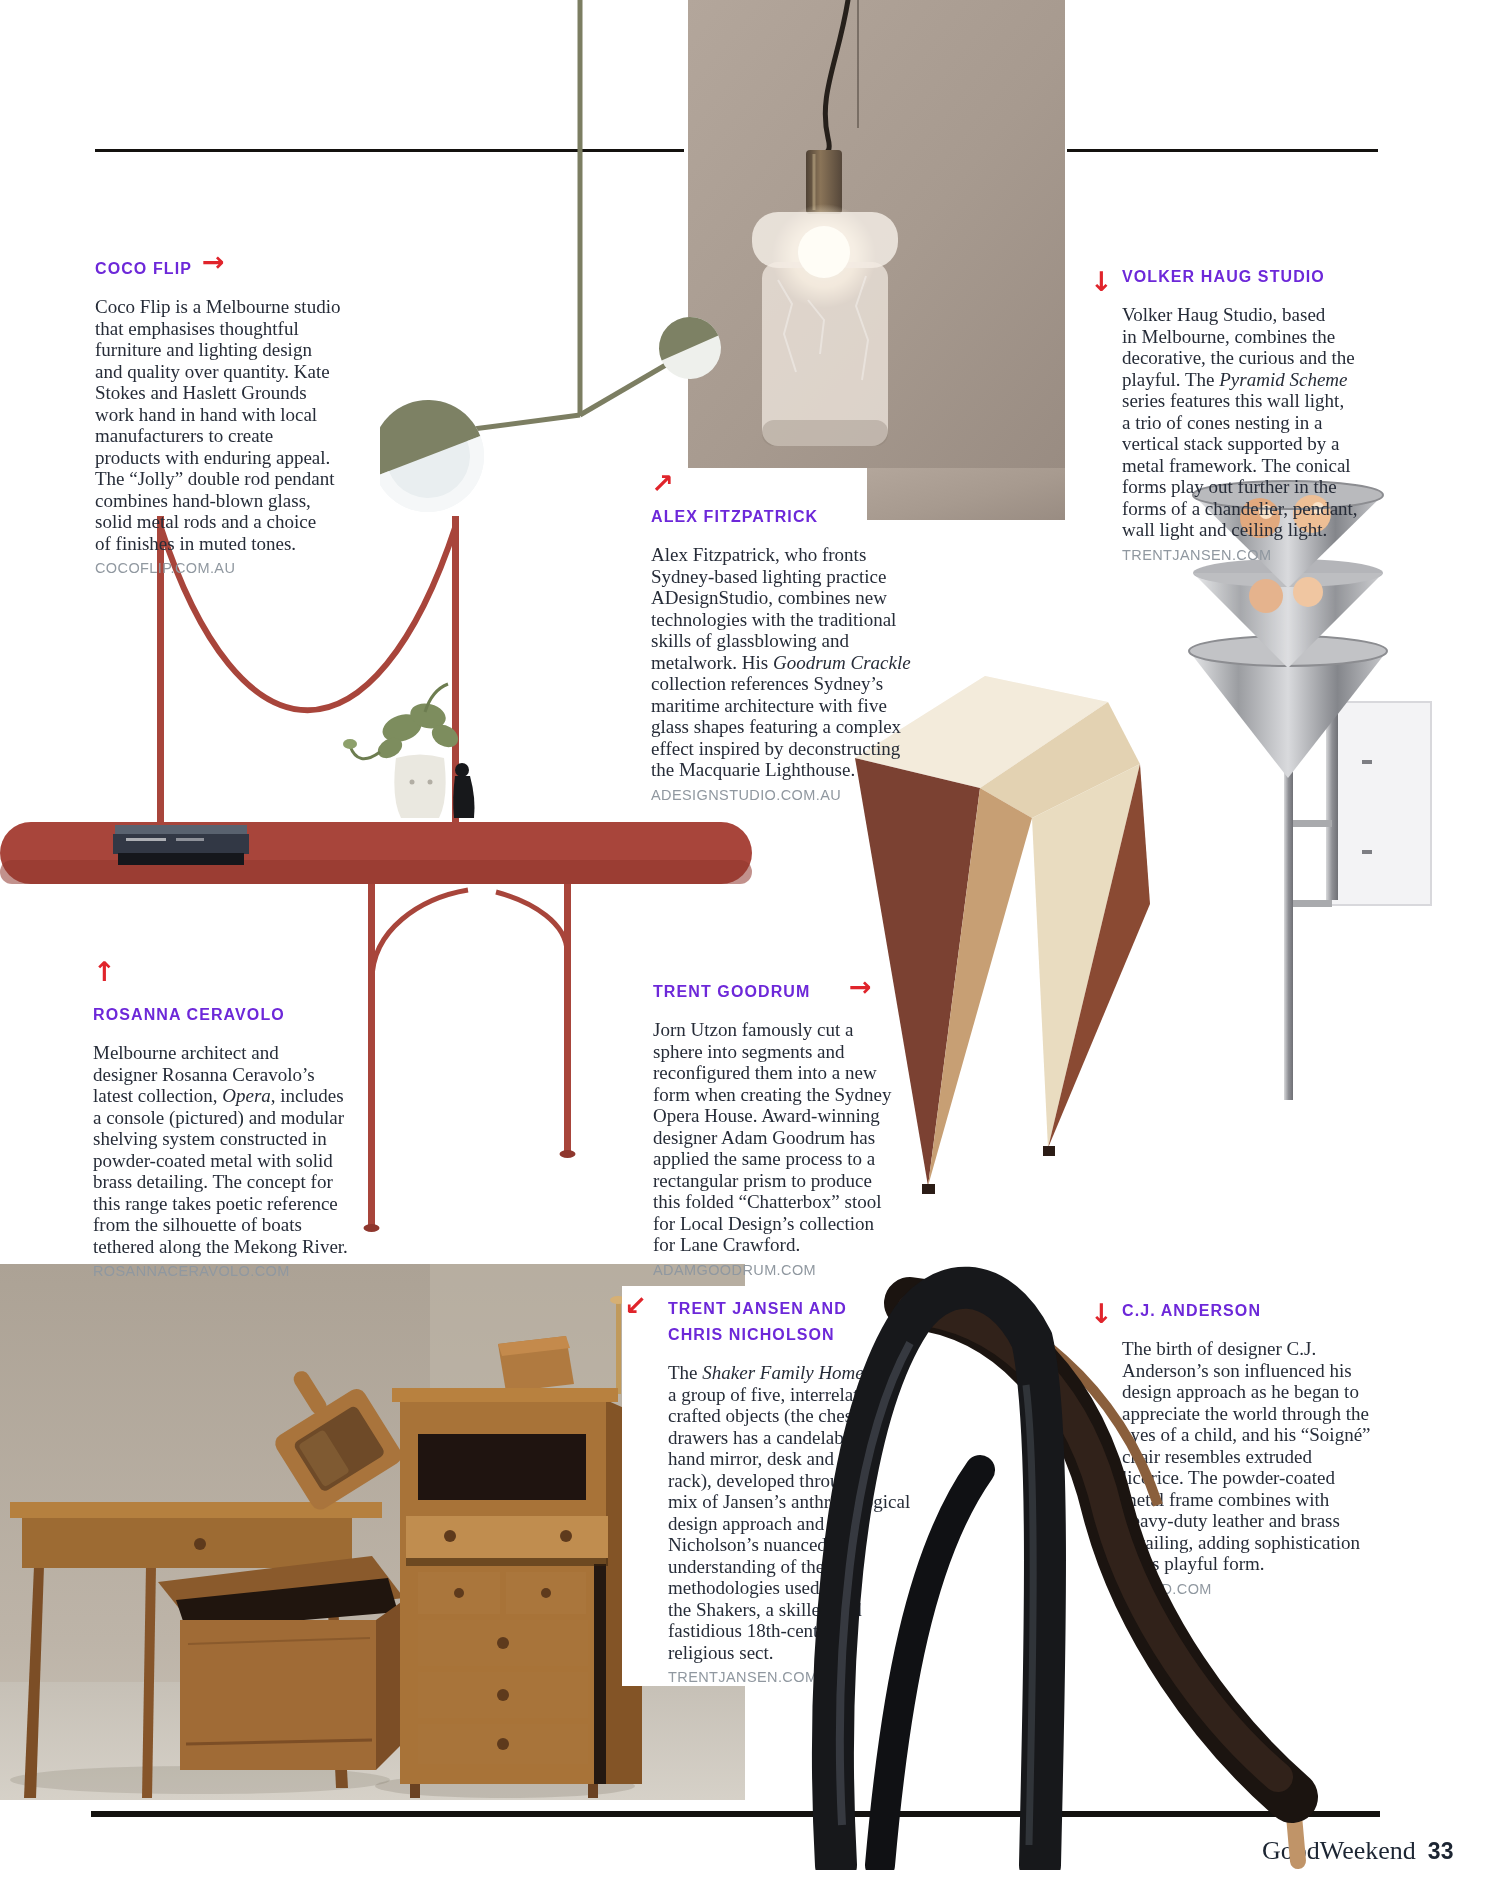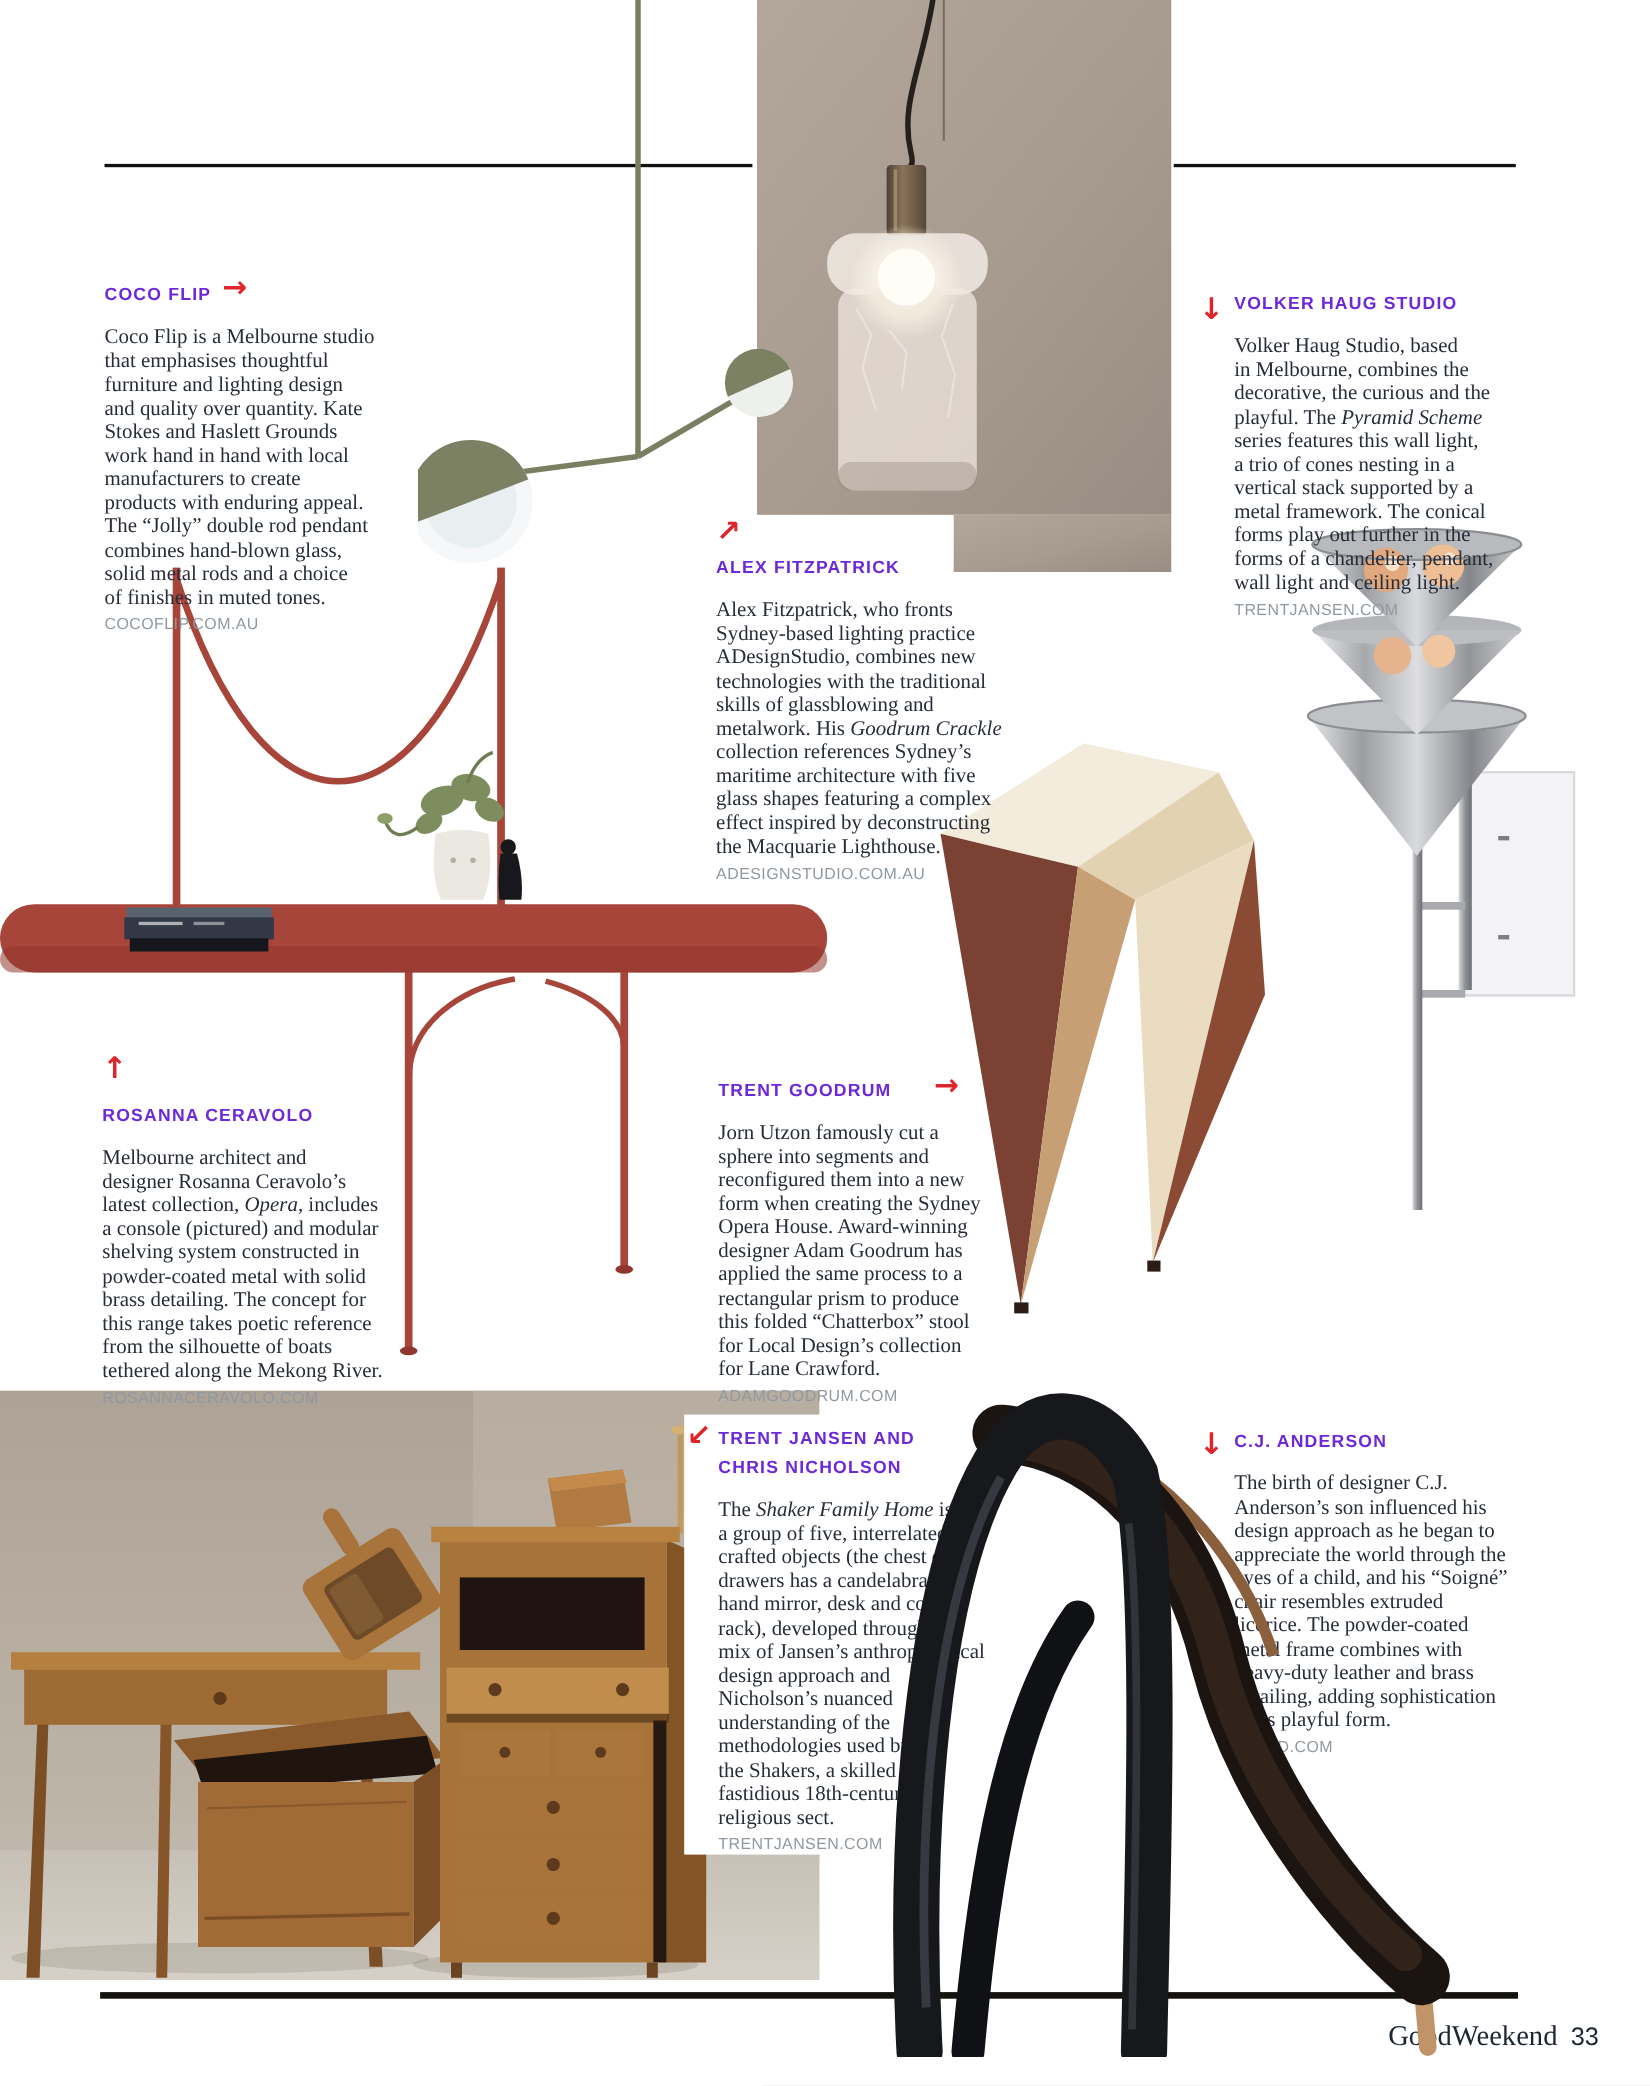--- a/index.html
+++ b/index.html
@@ -13,21 +13,21 @@
   .sec .bod i{}
   .sec .url{font-family:"Liberation Sans", sans-serif;font-size:14.5px;line-height:20px;
             color:#9098a0;letter-spacing:.4px;margin-top:4px;}
   .arrow{position:absolute;color:#e0242b;font-size:27px;font-weight:bold;
          font-family:"DejaVu Sans", sans-serif;line-height:24px;}
   svg{position:absolute;display:block;}
   #trent-box{position:absolute;left:622px;top:1286px;width:292px;height:400px;background:#ffffff;}
   #footer{position:absolute;top:1836px;left:1262px;width:190px;color:#1c2532;}
   #footer .brand{font-size:26px;}
   #footer .brand .it{}
-  #footer .pg{font-family:"Liberation Sans", sans-serif;font-weight:normal;font-size:23px;margin-left:12px;}
+  #footer .pg{font-family:"Liberation Sans", sans-serif;font-weight:bold;font-size:23px;margin-left:12px;}
 </style>
 </head>
 <body>
 
 <div id="page">
 
   <div class="rule" style="left:95px;top:149px;width:589px;height:3px;"></div>
   <div class="rule" style="left:1067px;top:149px;width:311px;height:3px;"></div>
 
   <svg style="left:688px;top:0;" width="377" height="520" viewBox="0 0 377 520">
@@ -335,21 +335,21 @@
 applied the same process to a
 rectangular prism to produce
 this folded “Chatterbox” stool
 for Local Design’s collection
 for Lane Crawford.</div>
     <div class="url">ADAMGOODRUM.COM</div>
   </div>
 
   <div id="trent-box">
     <span class="arrow" style="left:2px;top:8px;">↙</span>
-    <div class="sec" style="left:31px;top:10px;width:256px;">
+    <div class="sec" style="left:46px;top:10px;width:256px;">
       <div class="hdr">TRENT JANSEN AND
 CHRIS NICHOLSON</div>
       <div class="bod">The <i>Shaker Family Home</i> is
 a group of five, interrelated,
 crafted objects (the chest of
 drawers has a candelabra,
 hand mirror, desk and coat
 rack), developed through a
 mix of Jansen’s anthropological
 design approach and

